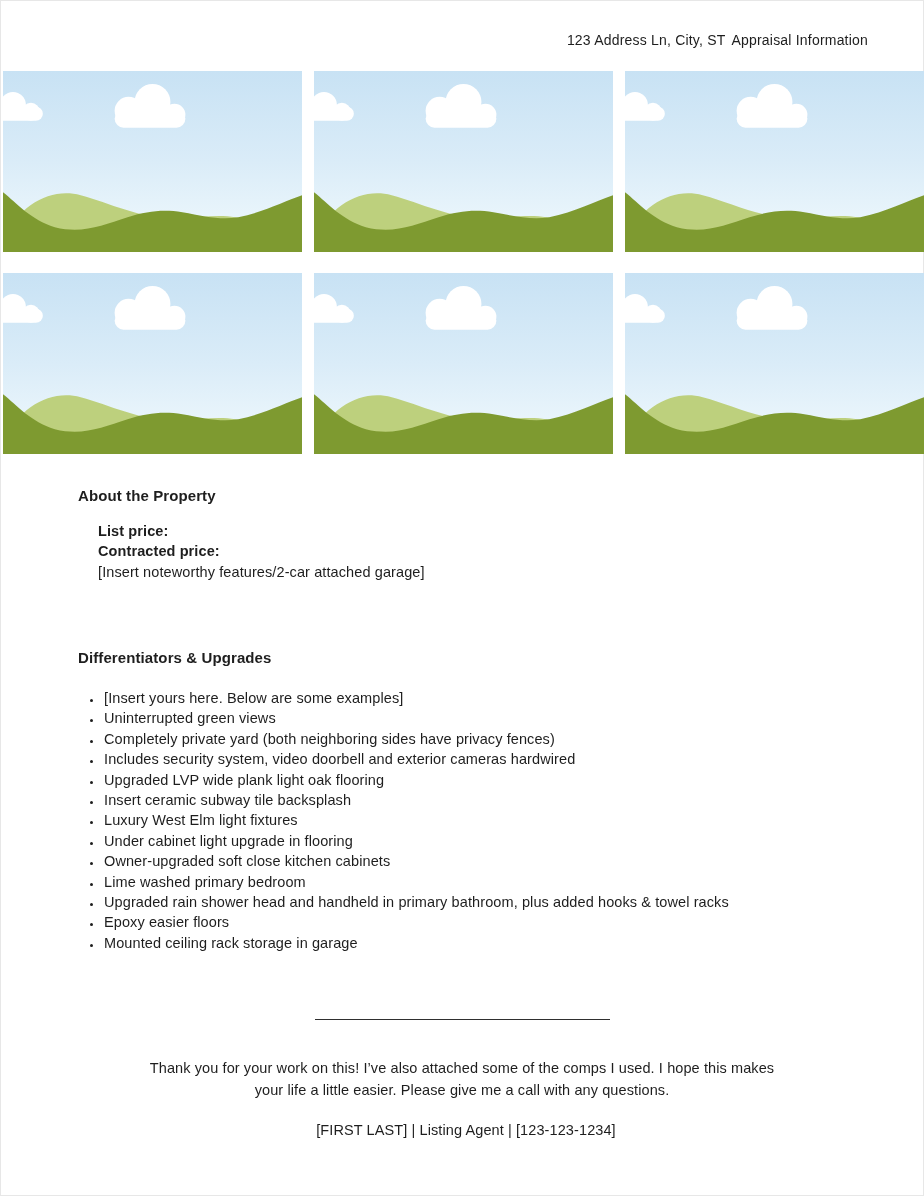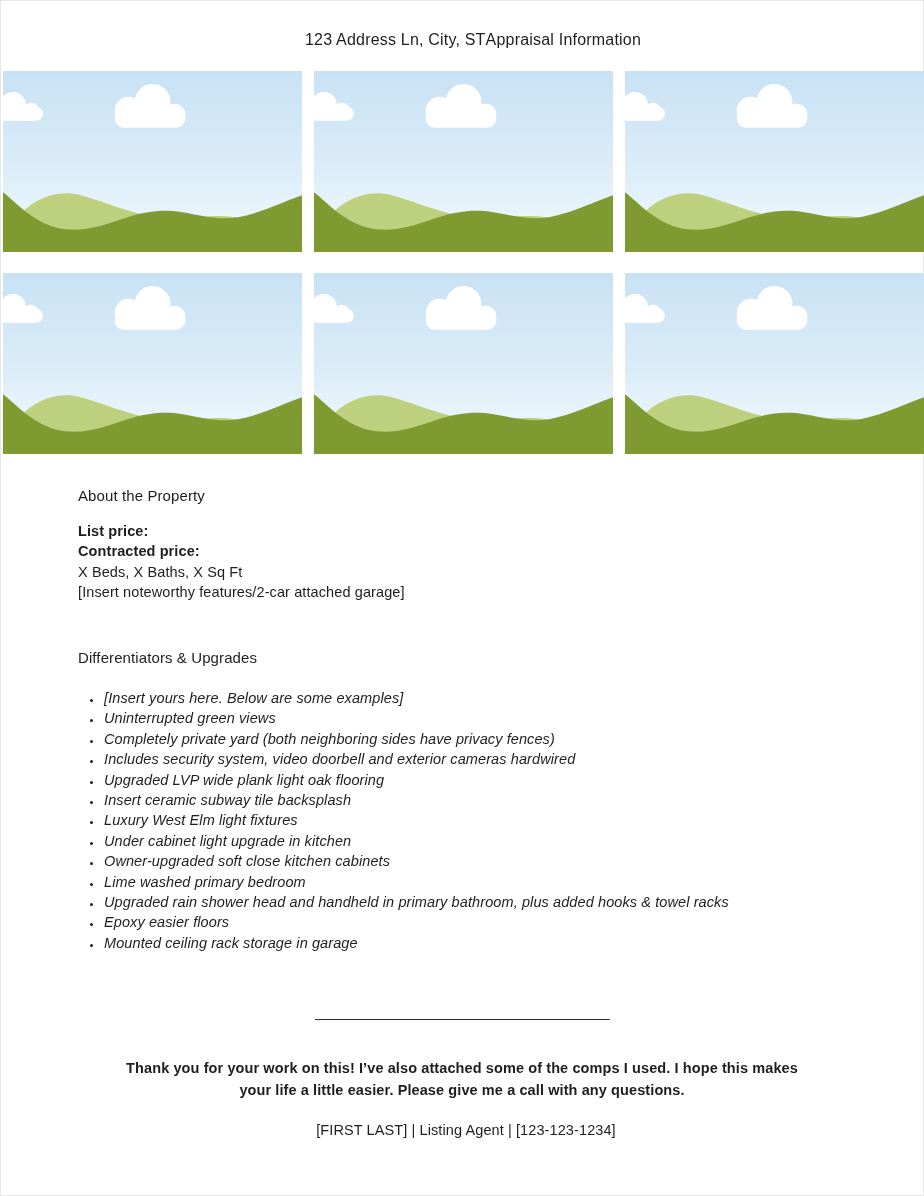--- a/index.html
+++ b/index.html
@@ -10,54 +10,54 @@
   html,body{margin:0;padding:0;background:#fff;}
   .page{
     position:relative; width:924px; height:1196px; background:var(--page-bg);
     font-family:"Liberation Sans","DejaVu Sans",sans-serif; color:var(--text);
     overflow:hidden; box-shadow:inset 0 0 0 1px #e7e7e7;
   }
 
   
   .header{
     position:absolute; top:26px; left:78px; right:56px;
-    display:flex; justify-content:center; align-items:baseline;
-    font-size:16px; font-weight:500; letter-spacing:.2px; line-height:28px;
+    display:flex; justify-content:flex-end; align-items:baseline;
+    font-size:14px; font-weight:500; letter-spacing:.2px; line-height:28px;gap:6px;
   }
 
   
   .gallery{
     position:absolute; top:71px; left:3px;
     display:grid; grid-template-columns:repeat(3,299px); grid-auto-rows:181px;
     column-gap:12px; row-gap:21px;
   }
   .tile{width:299px;height:181px;overflow:hidden;margin:0;}
   .tile svg{display:block;width:100%;height:100%;}
 
   
-  .h-section{position:absolute; left:78px; margin:0; font-size:15px; font-weight:400; letter-spacing:.1px;}
+  .h-section{position:absolute; left:78px; margin:0; font-size:15px; font-weight:700; letter-spacing:.1px;}
   .about-heading{top:487px;}
   .diff-heading{top:649px;}
 
   .about-lines{position:absolute; left:78px; top:521px; font-size:14.5px; line-height:20.4px; letter-spacing:.1px;}
-  .about-lines .ln{white-space:pre-wrap;}
+  .about-lines .ln{white-space:pre-wrap;margin-left:20px;}
   .about-lines .b{font-weight:700;}
 
   .bullets{
     position:absolute; left:78px; top:688px; margin:0; padding:0 0 0 25px;
-    font-size:14.5px; line-height:20.4px; letter-spacing:.1px; list-style:disc;font-style:italic;
+    font-size:14.5px; line-height:20.4px; letter-spacing:.1px; list-style:disc;
   }
   .bullets li{padding-left:1px;}
   .bullets li::marker{font-size:11px;}
 
   .divider{position:absolute; top:1019px; left:315px; width:295px; height:0; border-top:1.5px solid var(--divider);}
 
   .thanks{position:absolute; top:1058px; left:0; width:924px; margin:0; text-align:center;
           font-size:14.5px; line-height:21.5px; letter-spacing:.1px;}
-  .thanks span{display:block;font-weight:bold;}
+  .thanks span{display:block;}
 
   .signature{position:absolute; top:1122px; left:4px; width:924px; margin:0; text-align:center;
              font-size:14.5px; letter-spacing:.1px;}
 
   .svg-defs{position:absolute;width:0;height:0;overflow:hidden;}
 </style>
 </head>
 <body>
 
 <svg class="svg-defs" aria-hidden="true">
@@ -124,35 +124,34 @@
           <use href="#landscape"></use>
         </svg>
     </figure>
   </div>
 
   <h2 class="h-section about-heading">About the Property</h2>
 
   <div class="about-lines">
     <div class="ln"><span class="b">List price:</span><span></span></div>
     <div class="ln"><span class="b">Contracted price:</span><span></span></div>
-    <div class="ln"><span class="b"></span><span>X Beds, X Baths, X Sq Ft</span></div>
     <div class="ln"><span class="b"></span><span>[Insert noteworthy features/2-car attached garage]</span></div>
   </div>
 
   <h2 class="h-section diff-heading">Differentiators &amp; Upgrades</h2>
 
   <ul class="bullets">
     <li>[Insert yours here. Below are some examples]</li>
     <li>Uninterrupted green views</li>
     <li>Completely private yard (both neighboring sides have privacy fences)</li>
     <li>Includes security system, video doorbell and exterior cameras hardwired</li>
     <li>Upgraded LVP wide plank light oak flooring</li>
     <li>Insert ceramic subway tile backsplash</li>
     <li>Luxury West Elm light fixtures</li>
-    <li>Under cabinet light upgrade in kitchen</li>
+    <li>Under cabinet light upgrade in flooring</li>
     <li>Owner-upgraded soft close kitchen cabinets</li>
     <li>Lime washed primary bedroom</li>
     <li>Upgraded rain shower head and handheld in primary bathroom, plus added hooks &amp; towel racks</li>
     <li>Epoxy easier floors</li>
     <li>Mounted ceiling rack storage in garage</li>
   </ul>
 
   <div class="divider"></div>
 
   <p class="thanks">

